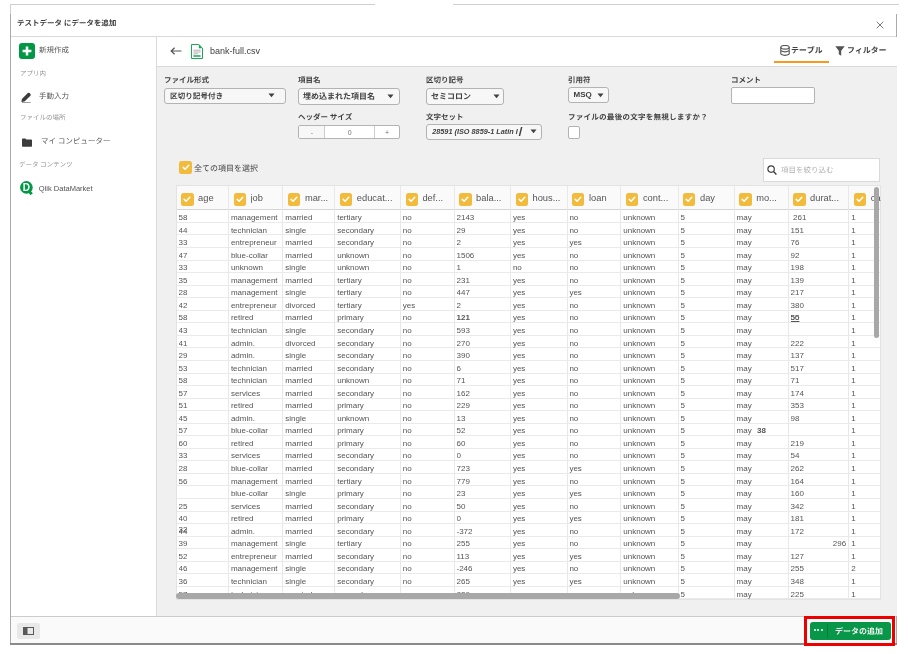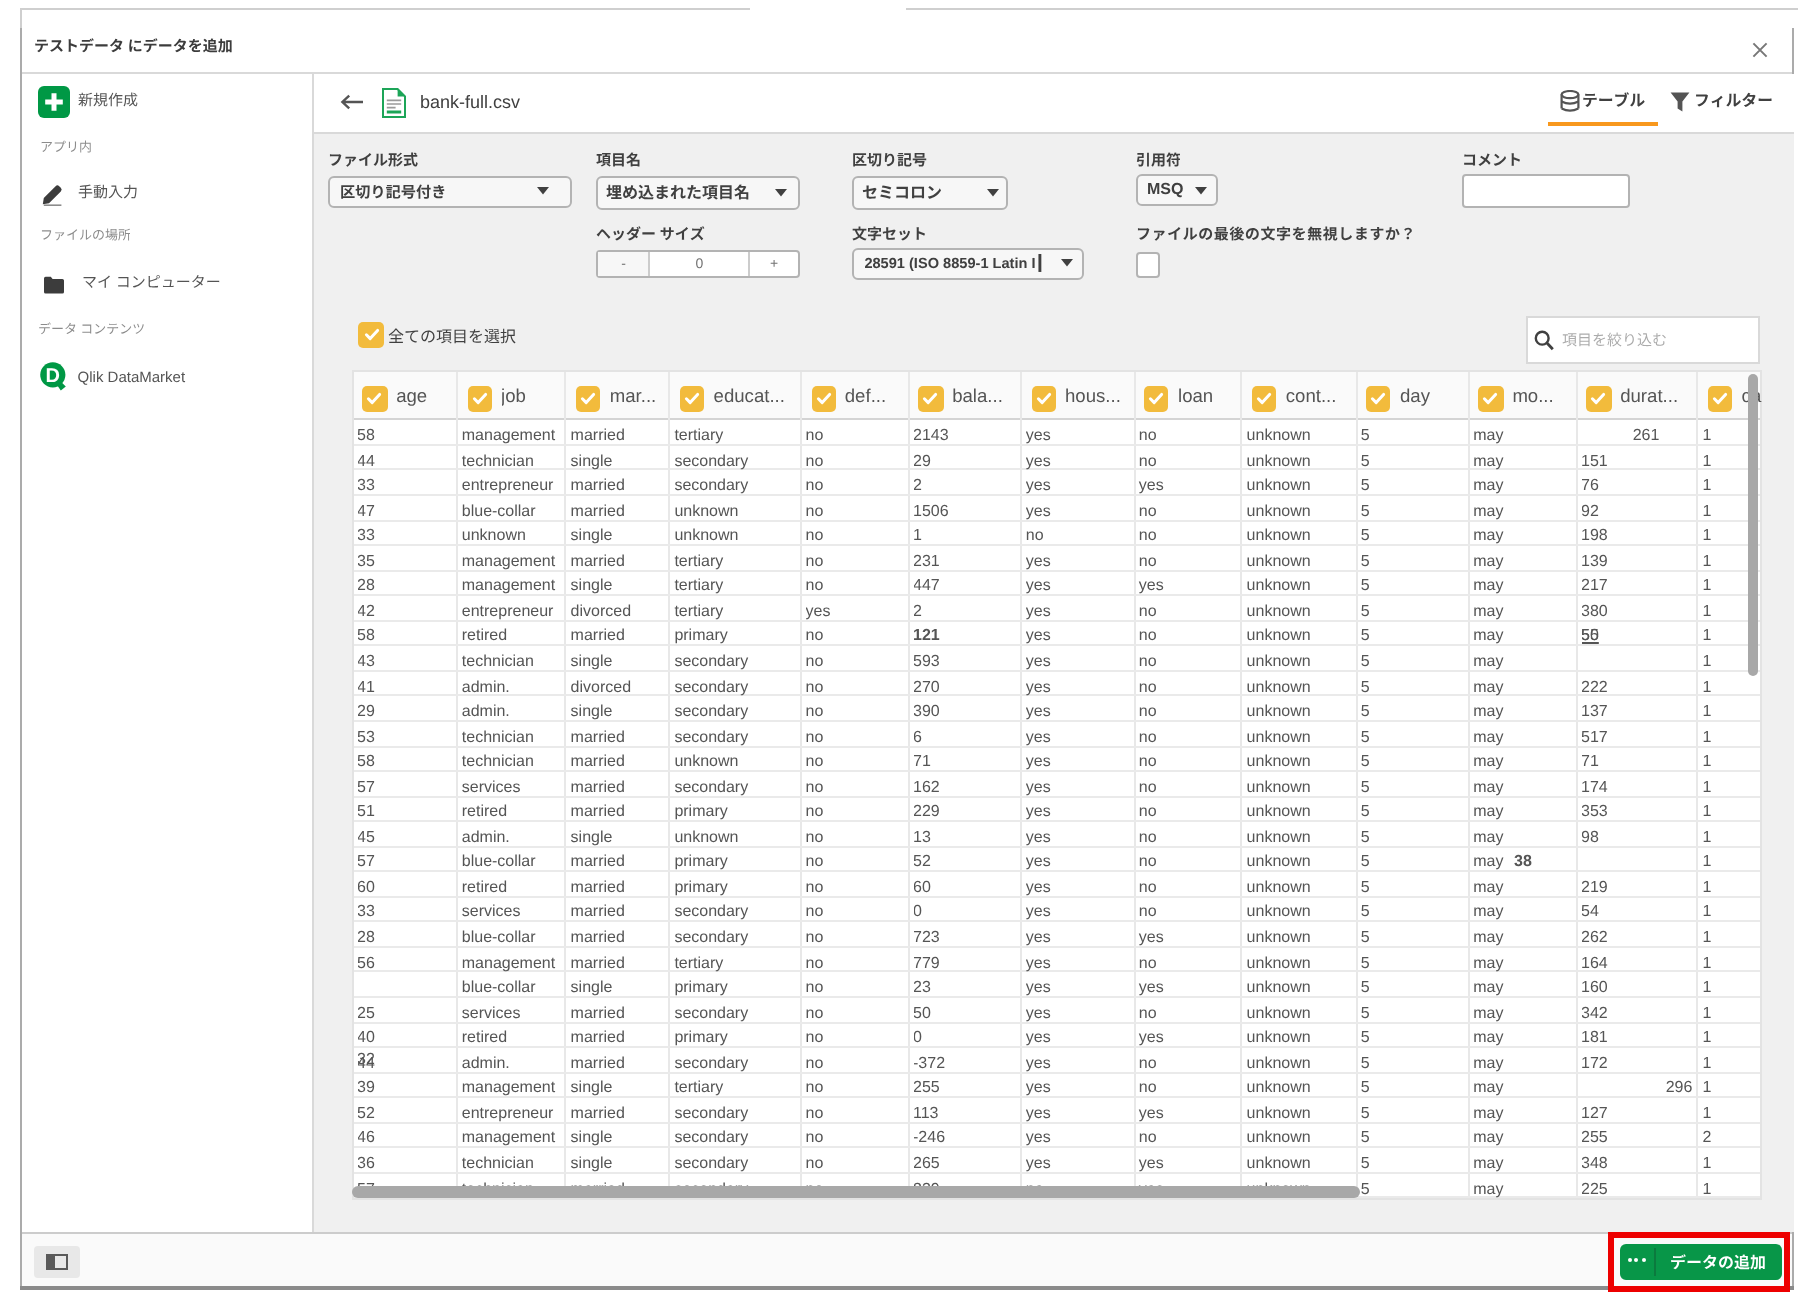--- a/index.html
+++ b/index.html
@@ -278,21 +278,21 @@
       <use href="#g86" x="16597"></use>
       <use href="#g87" x="17635"></use>
     </g>
   </svg>
 <div class="abs" style="left:298.3px;top:125px;width:101.7px;height:14px;background:#fff;border:1px solid #b3b3b3;border-radius:2px;box-sizing:border-box;display:flex;">
     <div style="width:25px;border-right:1px solid #ccc;display:flex;align-items:center;justify-content:center;font-size:7px;color:#737373;background:#f7f7f7;">-</div>
     <div style="flex:1;display:flex;align-items:center;justify-content:center;font-size:7px;color:#737373;">0</div>
     <div style="width:24px;border-left:1px solid #ccc;display:flex;align-items:center;justify-content:center;font-size:7px;color:#737373;">+</div>
   </div>
 <div class="abs" style="left:425.7px;top:123.6px;width:116.7px;height:16.4px;background:#f7f7f7;border:1px solid #b3b3b3;border-radius:3px;box-sizing:border-box;"></div>
-<div class="abs" style="left:432.2px;top:126.6px;font-size:7.3px;font-weight:bold;color:#404040;white-space:nowrap;">28591 (ISO 8859-1 Latin I┃</div>
+<div class="abs" style="left:432.2px;top:126.6px;font-size:7.3px;font-weight:bold;color:#404040;white-space:nowrap;font-style:italic;">28591 (ISO 8859-1 Latin I┃</div>
 <svg class="abs" style="left:529.5px;top:129.3px;" width="7" height="5" viewBox="0 0 7 5">
     <path d="M0.5 0.5 L3.5 4.3 L6.5 0.5 Z" fill="#404040"></path>
   </svg>
 <div class="abs" style="left:567.7px;top:126.4px;width:12.5px;height:12.5px;background:#fff;border:1px solid #b3b3b3;border-radius:2px;box-sizing:border-box;"></div>
 <div style="position:absolute;left:179.2px;top:161.4px;width:13.0px;height:13.0px;background:#f2bb3c;border-radius:2.5px;display:flex;align-items:center;justify-content:center;">
     <svg width="8" height="7" viewBox="0 0 8 7" style="display:block">
       <path d="M1.2 3.4 L3.1 5.3 L6.8 1.2" stroke="#fff" stroke-width="1.5" fill="none" stroke-linecap="round" stroke-linejoin="round"></path>
     </svg>
   </div>
 <svg class="abs" style="left:193.5px;top:163.56px;" width="64.00px" height="10.40px" viewBox="0 0 8000 1300">
@@ -420,21 +420,21 @@
 <div class="abs" style="left:230.9px;top:213.00px;font-size:8px;color:#555555;white-space:nowrap;overflow:hidden;width:49.4px;">management</div>
 <div class="abs" style="left:285.3px;top:213.00px;font-size:8px;color:#555555;white-space:nowrap;overflow:hidden;width:46.9px;">married</div>
 <div class="abs" style="left:337.2px;top:213.00px;font-size:8px;color:#555555;white-space:nowrap;overflow:hidden;width:60.6px;">tertiary</div>
 <div class="abs" style="left:402.8px;top:213.00px;font-size:8px;color:#555555;white-space:nowrap;overflow:hidden;width:48.7px;">no</div>
 <div class="abs" style="left:456.5px;top:213.00px;font-size:8px;color:#555555;white-space:nowrap;overflow:hidden;width:51.4px;">2143</div>
 <div class="abs" style="left:512.9px;top:213.00px;font-size:8px;color:#555555;white-space:nowrap;overflow:hidden;width:51.5px;">yes</div>
 <div class="abs" style="left:569.4px;top:213.00px;font-size:8px;color:#555555;white-space:nowrap;overflow:hidden;width:48.9px;">no</div>
 <div class="abs" style="left:623.3px;top:213.00px;font-size:8px;color:#555555;white-space:nowrap;overflow:hidden;width:52.1px;">unknown</div>
 <div class="abs" style="left:680.4px;top:213.00px;font-size:8px;color:#555555;white-space:nowrap;overflow:hidden;width:51.2px;">5</div>
 <div class="abs" style="left:736.6px;top:213.00px;font-size:8px;color:#555555;white-space:nowrap;overflow:hidden;width:48.9px;">may</div>
-<div class="abs" style="left:774px;top:213.00px;font-size:8px;color:#555555;white-space:nowrap;overflow:hidden;width:55.7px;text-align:right;">261</div>
+<div class="abs" style="left:793px;top:213.00px;font-size:8px;color:#555555;white-space:nowrap;overflow:hidden;width:55.7px;">261</div>
 <div class="abs" style="left:851.2px;top:213.00px;font-size:8px;color:#555555;white-space:nowrap;overflow:hidden;width:27.7px;">1</div>
 <div class="abs" style="left:176.6px;top:222.95px;width:703.4px;height:12.55px;border-bottom:1px solid #eaeaea;box-sizing:border-box;"></div>
 <div class="abs" style="left:178.5px;top:225.55px;font-size:8px;color:#555555;white-space:nowrap;overflow:hidden;width:47.4px;">44</div>
 <div class="abs" style="left:230.9px;top:225.55px;font-size:8px;color:#555555;white-space:nowrap;overflow:hidden;width:49.4px;">technician</div>
 <div class="abs" style="left:285.3px;top:225.55px;font-size:8px;color:#555555;white-space:nowrap;overflow:hidden;width:46.9px;">single</div>
 <div class="abs" style="left:337.2px;top:225.55px;font-size:8px;color:#555555;white-space:nowrap;overflow:hidden;width:60.6px;">secondary</div>
 <div class="abs" style="left:402.8px;top:225.55px;font-size:8px;color:#555555;white-space:nowrap;overflow:hidden;width:48.7px;">no</div>
 <div class="abs" style="left:456.5px;top:225.55px;font-size:8px;color:#555555;white-space:nowrap;overflow:hidden;width:51.4px;">29</div>
 <div class="abs" style="left:512.9px;top:225.55px;font-size:8px;color:#555555;white-space:nowrap;overflow:hidden;width:51.5px;">yes</div>
 <div class="abs" style="left:569.4px;top:225.55px;font-size:8px;color:#555555;white-space:nowrap;overflow:hidden;width:48.9px;">no</div>

